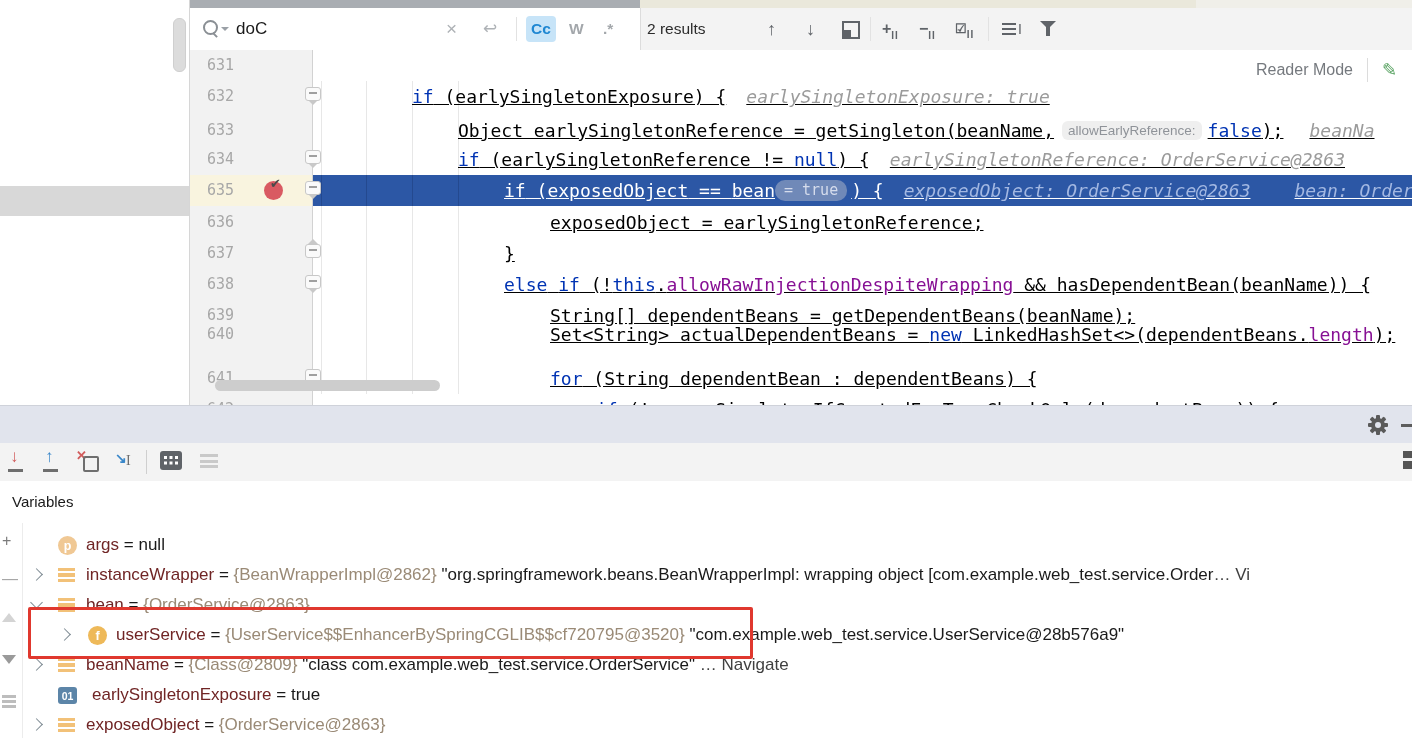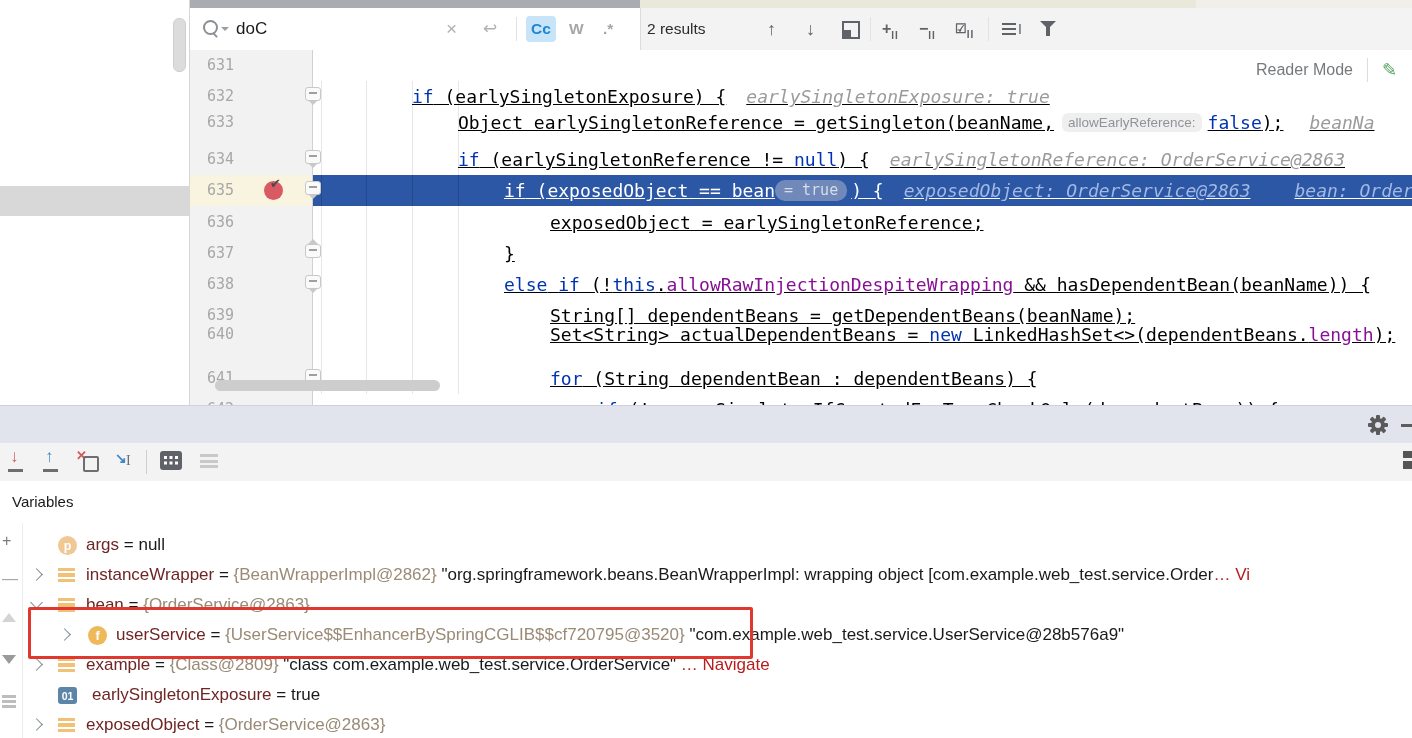--- a/index.html
+++ b/index.html
@@ -102,21 +102,21 @@
   .chev.down{transform:rotate(45deg);top:8px;}
   .vicon{position:absolute;top:6px;}
   .icon-bars{width:17px;height:14px;margin-top:2px;background:linear-gradient(#f2c178 0 3px,#fff 3px 5px,#f2c178 5px 9px,#fff 9px 11px,#f2c178 11px 14px);}
   .icon-circle{width:19px;height:19px;border-radius:50%;background:#f0c894;color:#fff;font-weight:bold;font-size:12.5px;display:flex;align-items:center;justify-content:center;}
   .icon-circle.f{background:#eeb959;}
   .icon-prim{width:19px;height:17px;margin-top:1px;border-radius:3px;background:#5c85a8;color:#fff;font-size:10.5px;font-weight:bold;display:flex;align-items:center;justify-content:center;}
   .vtext{position:absolute;top:0;line-height:30px;font-size:17px;white-space:pre;}
   .vname{color:#702525;}
   .v-plain{color:#1a1a1a;}
   .v-ref{color:#9a8a76;}
-  .v-link{color:#b91c1c;}
+  .v-link{color:#404040;}
   .red-box{position:absolute;left:28px;top:84px;width:719px;height:46px;border:3px solid #e0382e;border-radius:2px;z-index:5;pointer-events:none;}
 
   
   .gear{position:absolute;left:1366px;top:7px;width:24px;height:24px;cursor:pointer;}
 </style>
 </head>
 <body>
 
 <div class="app">
 
@@ -166,21 +166,21 @@
     <div id="code-lines">
         <div class="code-row" style="top: 0px;">
           <span class="ln">631</span>
           <div class="code" style="padding-left: 222px;"></div>
         </div>
         <div class="code-row" style="top: 31.3px;">
           <span class="ln">632</span>
           <span class="fold fold-open"></span>
           <div class="code" style="padding-left: 222px;"><span class="tok-k">if</span><span class="tok-p"> (earlySingletonExposure) {</span><span class="tok-h" style="margin-left: 20px;">earlySingletonExposure: true</span></div>
         </div>
-        <div class="code-row" style="top: 57px;">
+        <div class="code-row" style="top: 65px;">
           <span class="ln">633</span>
           <div class="code" style="padding-left: 268px;"><span class="tok-p">Object earlySingletonReference = getSingleton(beanName,</span><span class="inlay">allowEarlyReference:</span><span class="tok-k" style="margin-left: 6px;">false</span><span class="tok-p">);</span><span class="tok-h" style="margin-left: 26px;">beanNa</span></div>
         </div>
         <div class="code-row" style="top: 93.9px;">
           <span class="ln">634</span>
           <span class="fold fold-open"></span>
           <div class="code" style="padding-left: 268px;"><span class="tok-k">if</span><span class="tok-p"> (earlySingletonReference != </span><span class="tok-k">null</span><span class="tok-p">) {</span><span class="tok-h" style="margin-left: 20px;">earlySingletonReference: OrderService@2863</span></div>
         </div>
         <div class="code-row hl" style="top: 125.2px;">
           <div class="hl-gutter"></div>
@@ -305,21 +305,21 @@
           <span class="vtext" style="left: 86px;"><span class="vname">bean</span><span class="v-plain"> = </span><span class="v-ref">{OrderService@2863}</span></span>
         </div>
         <div class="vrow" style="top: 97px;">
           <span class="chev right" style="left: 60px;"></span>
           <span class="vicon icon-circle f" style="left: 88px;">f</span>
           <span class="vtext" style="left: 116px;"><span class="vname">userService</span><span class="v-plain"> = </span><span class="v-ref">{UserService$$EnhancerBySpringCGLIB$$cf720795@3520}</span><span class="v-plain"> "com.example.web_test.service.UserService@28b576a9"</span></span>
         </div>
         <div class="vrow" style="top: 127px;">
           <span class="chev right" style="left: 32px;"></span>
           <span class="vicon icon-bars" style="left: 58px;"></span>
-          <span class="vtext" style="left: 86px;"><span class="vname">example</span><span class="v-plain"> = </span><span class="v-ref">{Class@2809}</span><span class="v-plain"> "class com.example.web_test.service.OrderService" </span><span class="v-link">… Navigate</span></span>
+          <span class="vtext" style="left: 86px;"><span class="vname">beanName</span><span class="v-plain"> = </span><span class="v-ref">{Class@2809}</span><span class="v-plain"> "class com.example.web_test.service.OrderService" </span><span class="v-link">… Navigate</span></span>
         </div>
         <div class="vrow" style="top: 157px;">
           <span class="vicon icon-prim" style="left: 58px;">01</span>
           <span class="vtext" style="left: 92px;"><span class="vname">earlySingletonExposure</span><span class="v-plain"> = true</span></span>
         </div>
         <div class="vrow" style="top: 187px;">
           <span class="chev right" style="left: 32px;"></span>
           <span class="vicon icon-bars" style="left: 58px;"></span>
           <span class="vtext" style="left: 86px;"><span class="vname">exposedObject</span><span class="v-plain"> = </span><span class="v-ref">{OrderService@2863}</span></span>
         </div>

